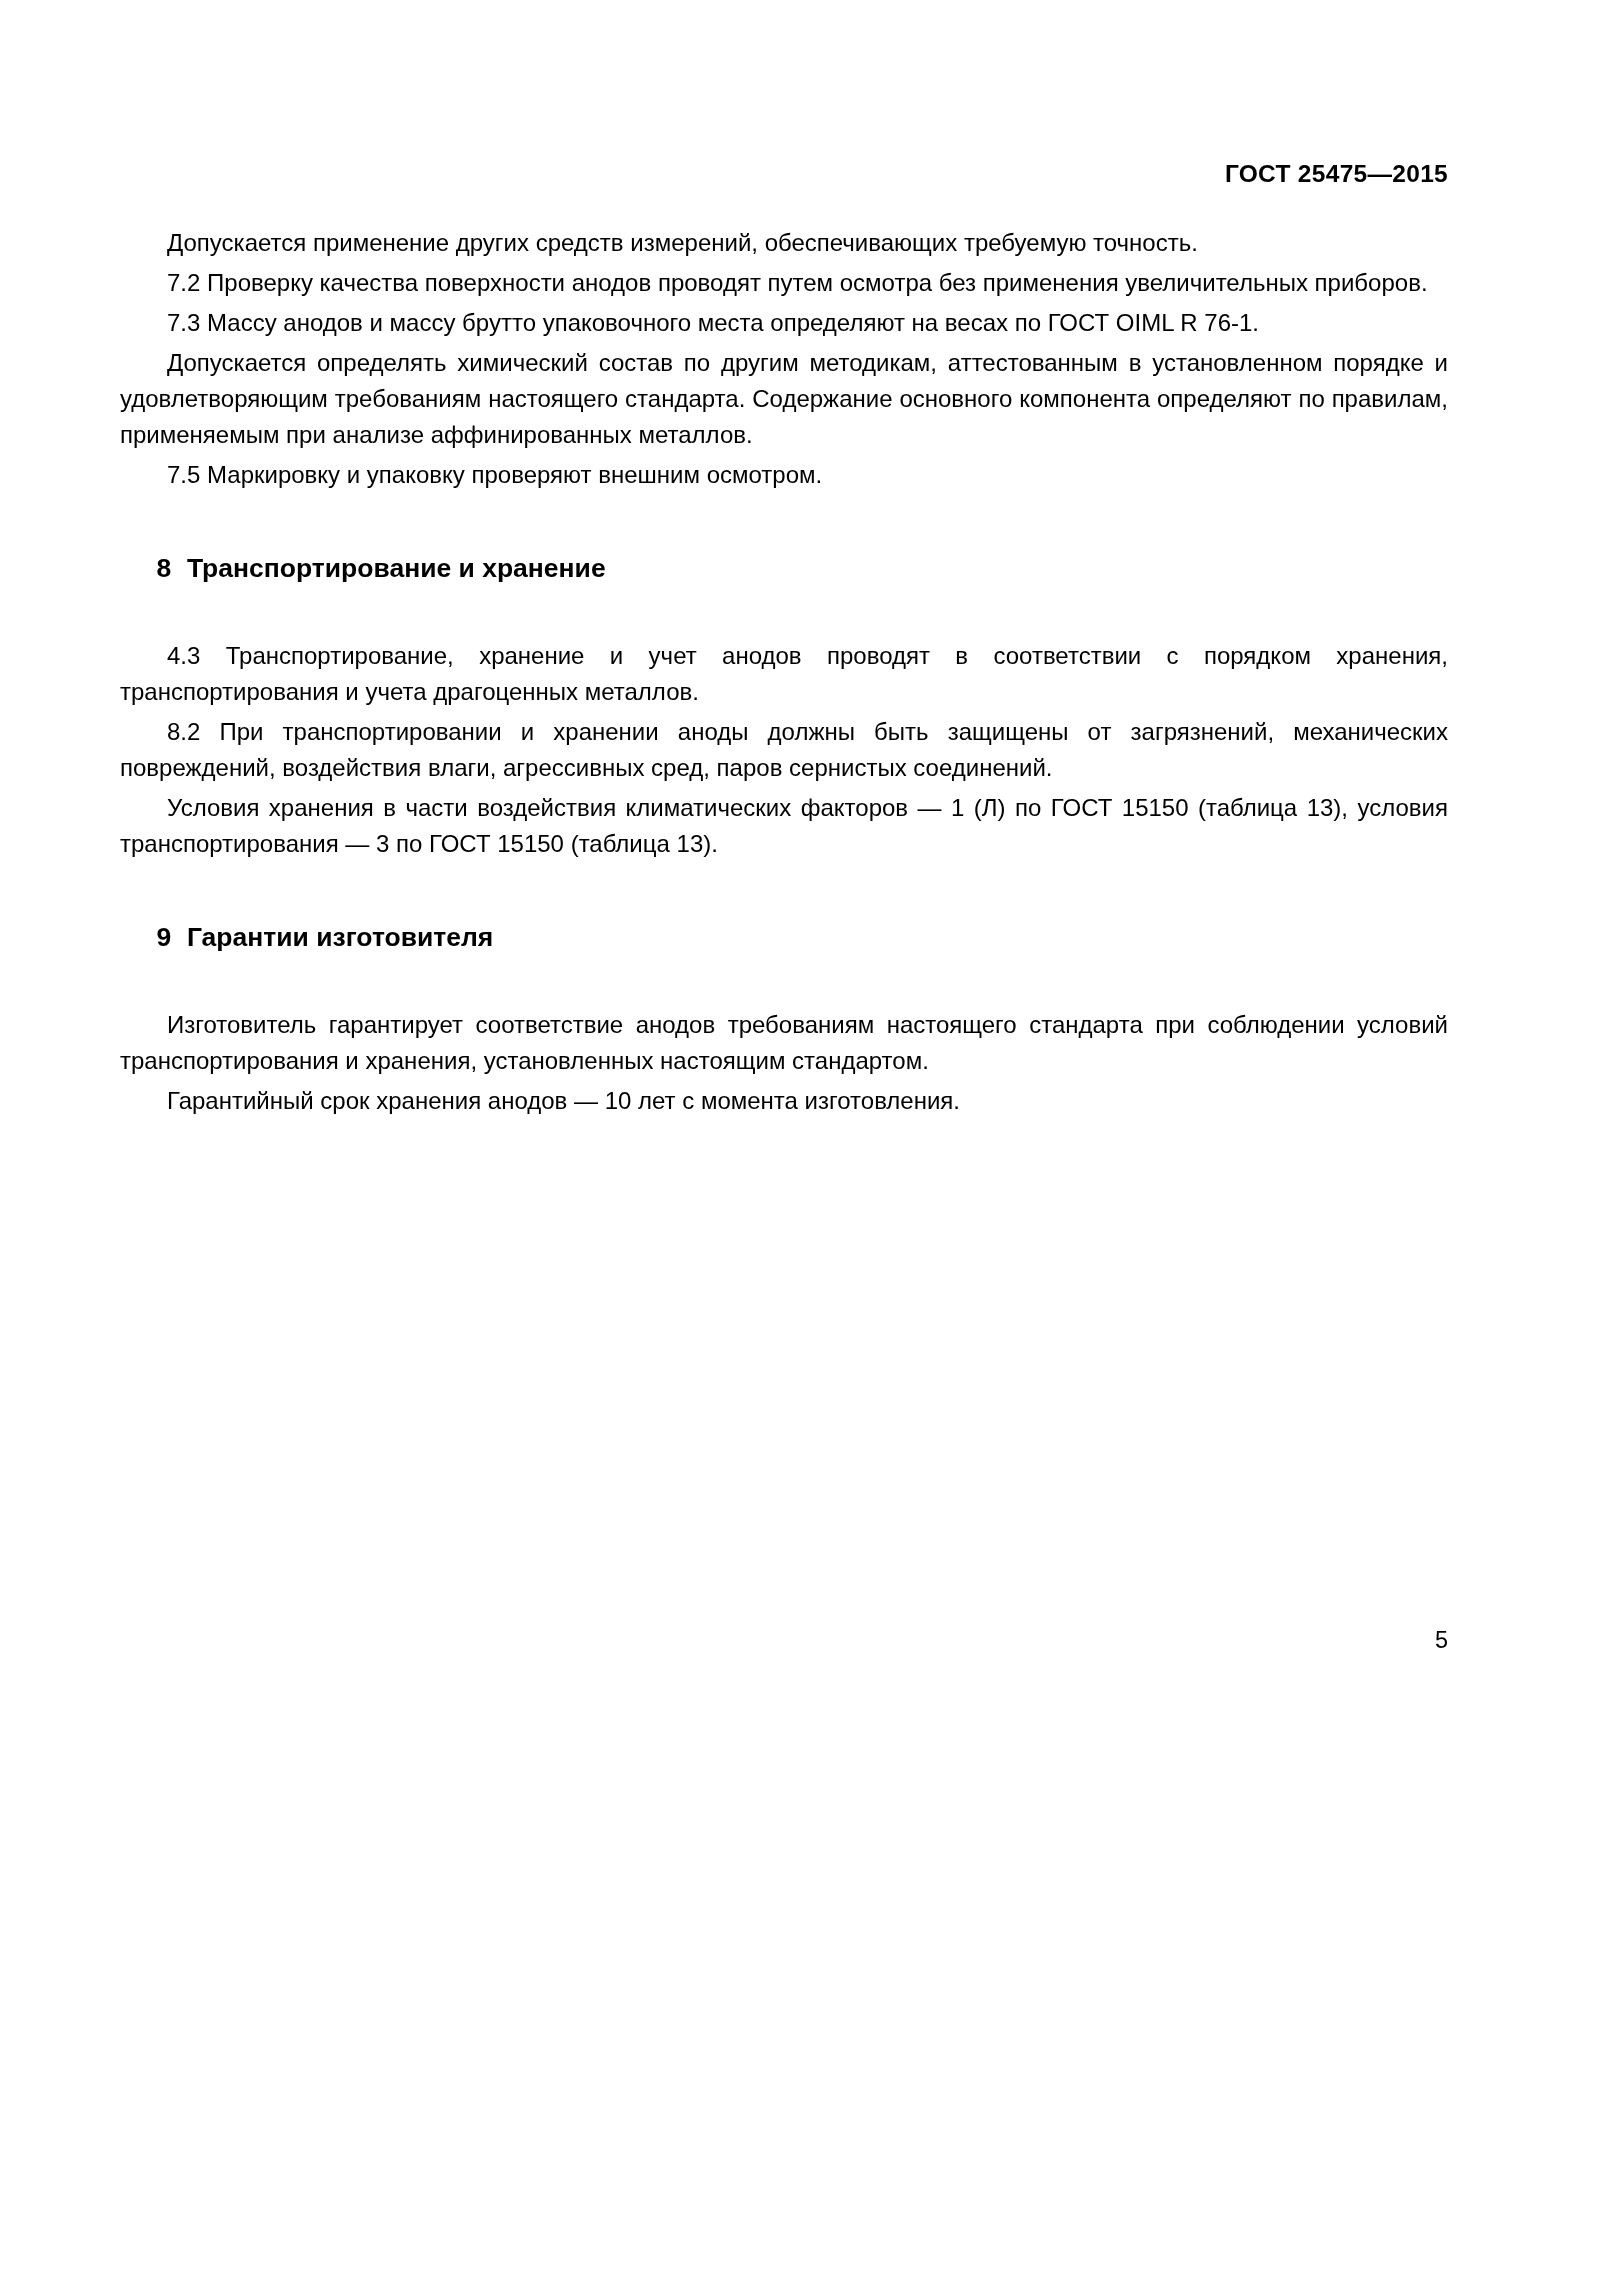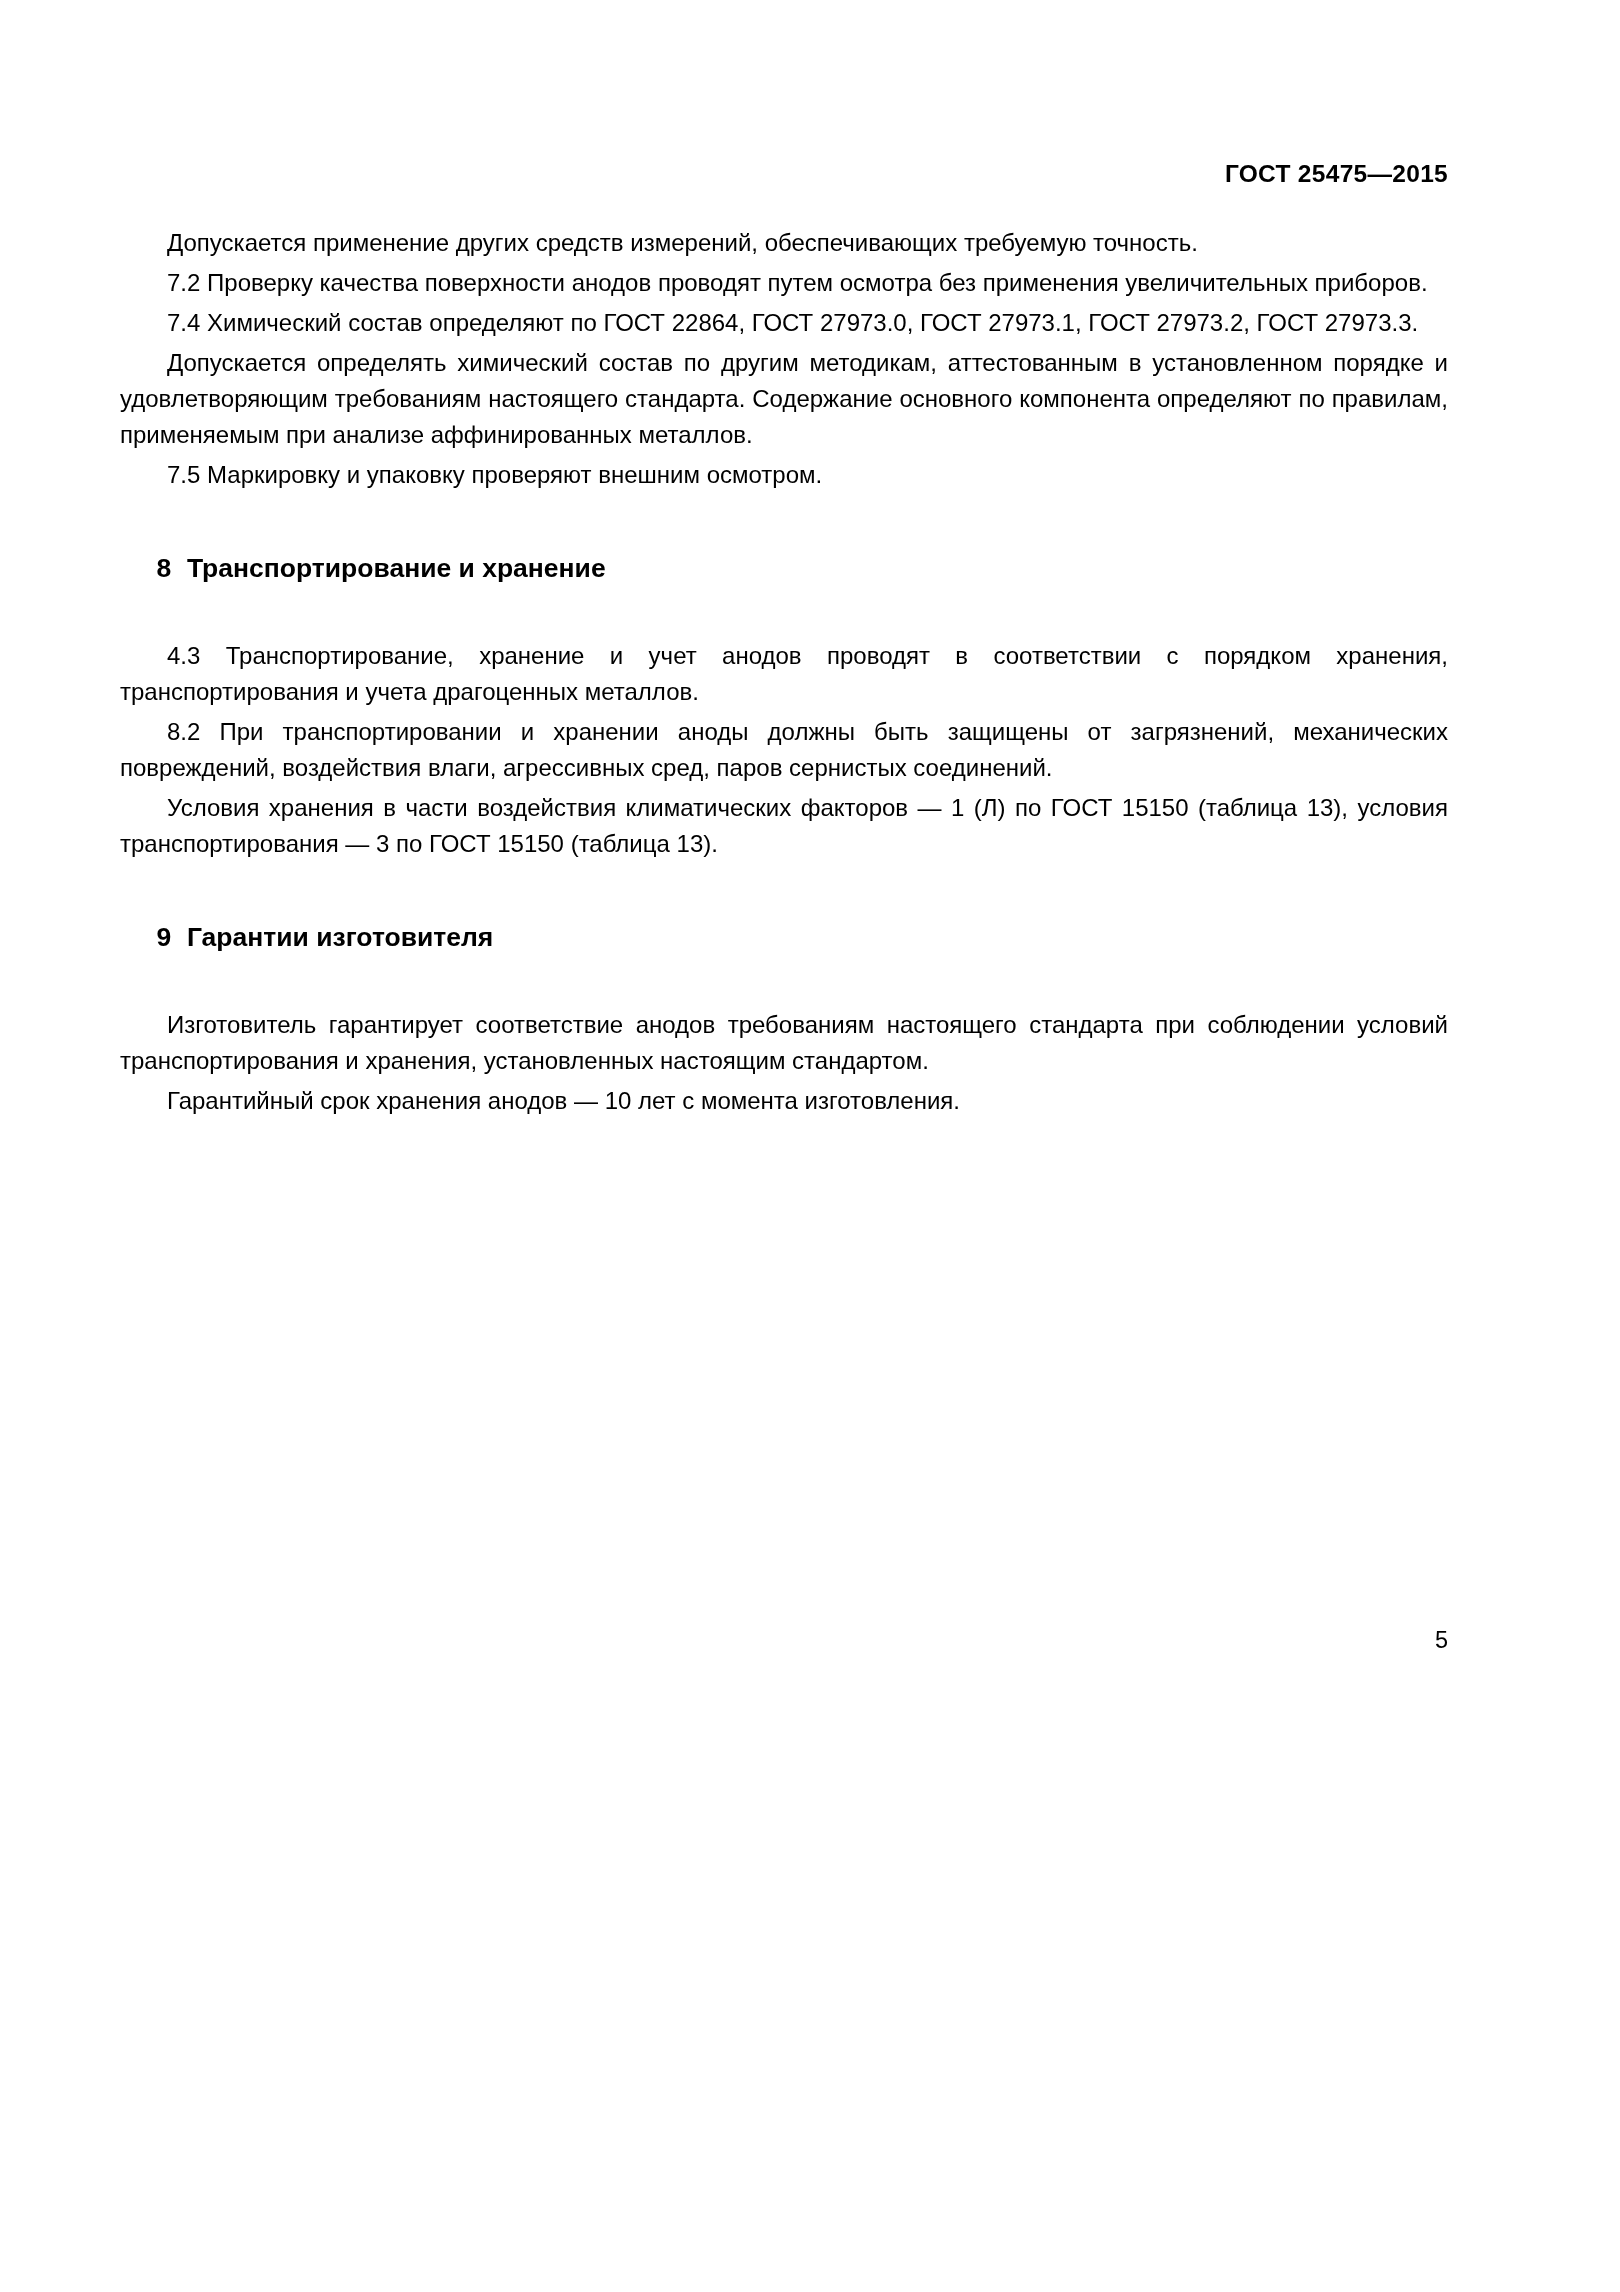--- a/index.html
+++ b/index.html
@@ -72,21 +72,21 @@
 <body>
 
 <div class="page">
 
   <div class="header">ГОСТ 25475—2015</div>
 
   <div class="content">
 
     <p class="indent">Допускается применение других средств измерений, обеспечивающих требуемую точность.</p>
     <p class="indent">7.2  Проверку качества поверхности анодов проводят путем осмотра без применения увеличительных приборов.</p>
-    <p class="indent">7.4  Химический состав определяют по ГОСТ 22864, ГОСТ 27973.0, ГОСТ 27973.1, ГОСТ 27973.2, ГОСТ 27973.3.</p>
+    <p class="indent">7.3  Массу анодов и массу брутто упаковочного места определяют на весах по ГОСТ OIML R 76-1.</p>
     <p class="indent">Допускается определять химический состав по другим методикам, аттестованным в установленном порядке и удовлетворяющим требованиям настоящего стандарта. Содержание основного компонента определяют по правилам, применяемым при анализе аффинированных металлов.</p>
     <p class="indent">7.5  Маркировку и упаковку проверяют внешним осмотром.</p>
 
     <div class="sec-gap-before"></div>
     <div class="h2"><span class="sec-num">8</span><span>Транспортирование и хранение</span></div>
     <div class="sec-gap-after"></div>
 
     <p class="indent">4.3  Транспортирование, хранение и учет анодов проводят в соответствии с порядком хранения, транспортирования и учета драгоценных металлов.</p>
     <p class="indent">8.2  При транспортировании и хранении аноды должны быть защищены от загрязнений, механических повреждений, воздействия влаги, агрессивных сред, паров сернистых соединений.</p>
     <p class="indent">Условия хранения в части воздействия климатических факторов — 1 (Л) по ГОСТ 15150 (таблица 13), условия транспортирования — 3 по ГОСТ 15150 (таблица 13).</p>

